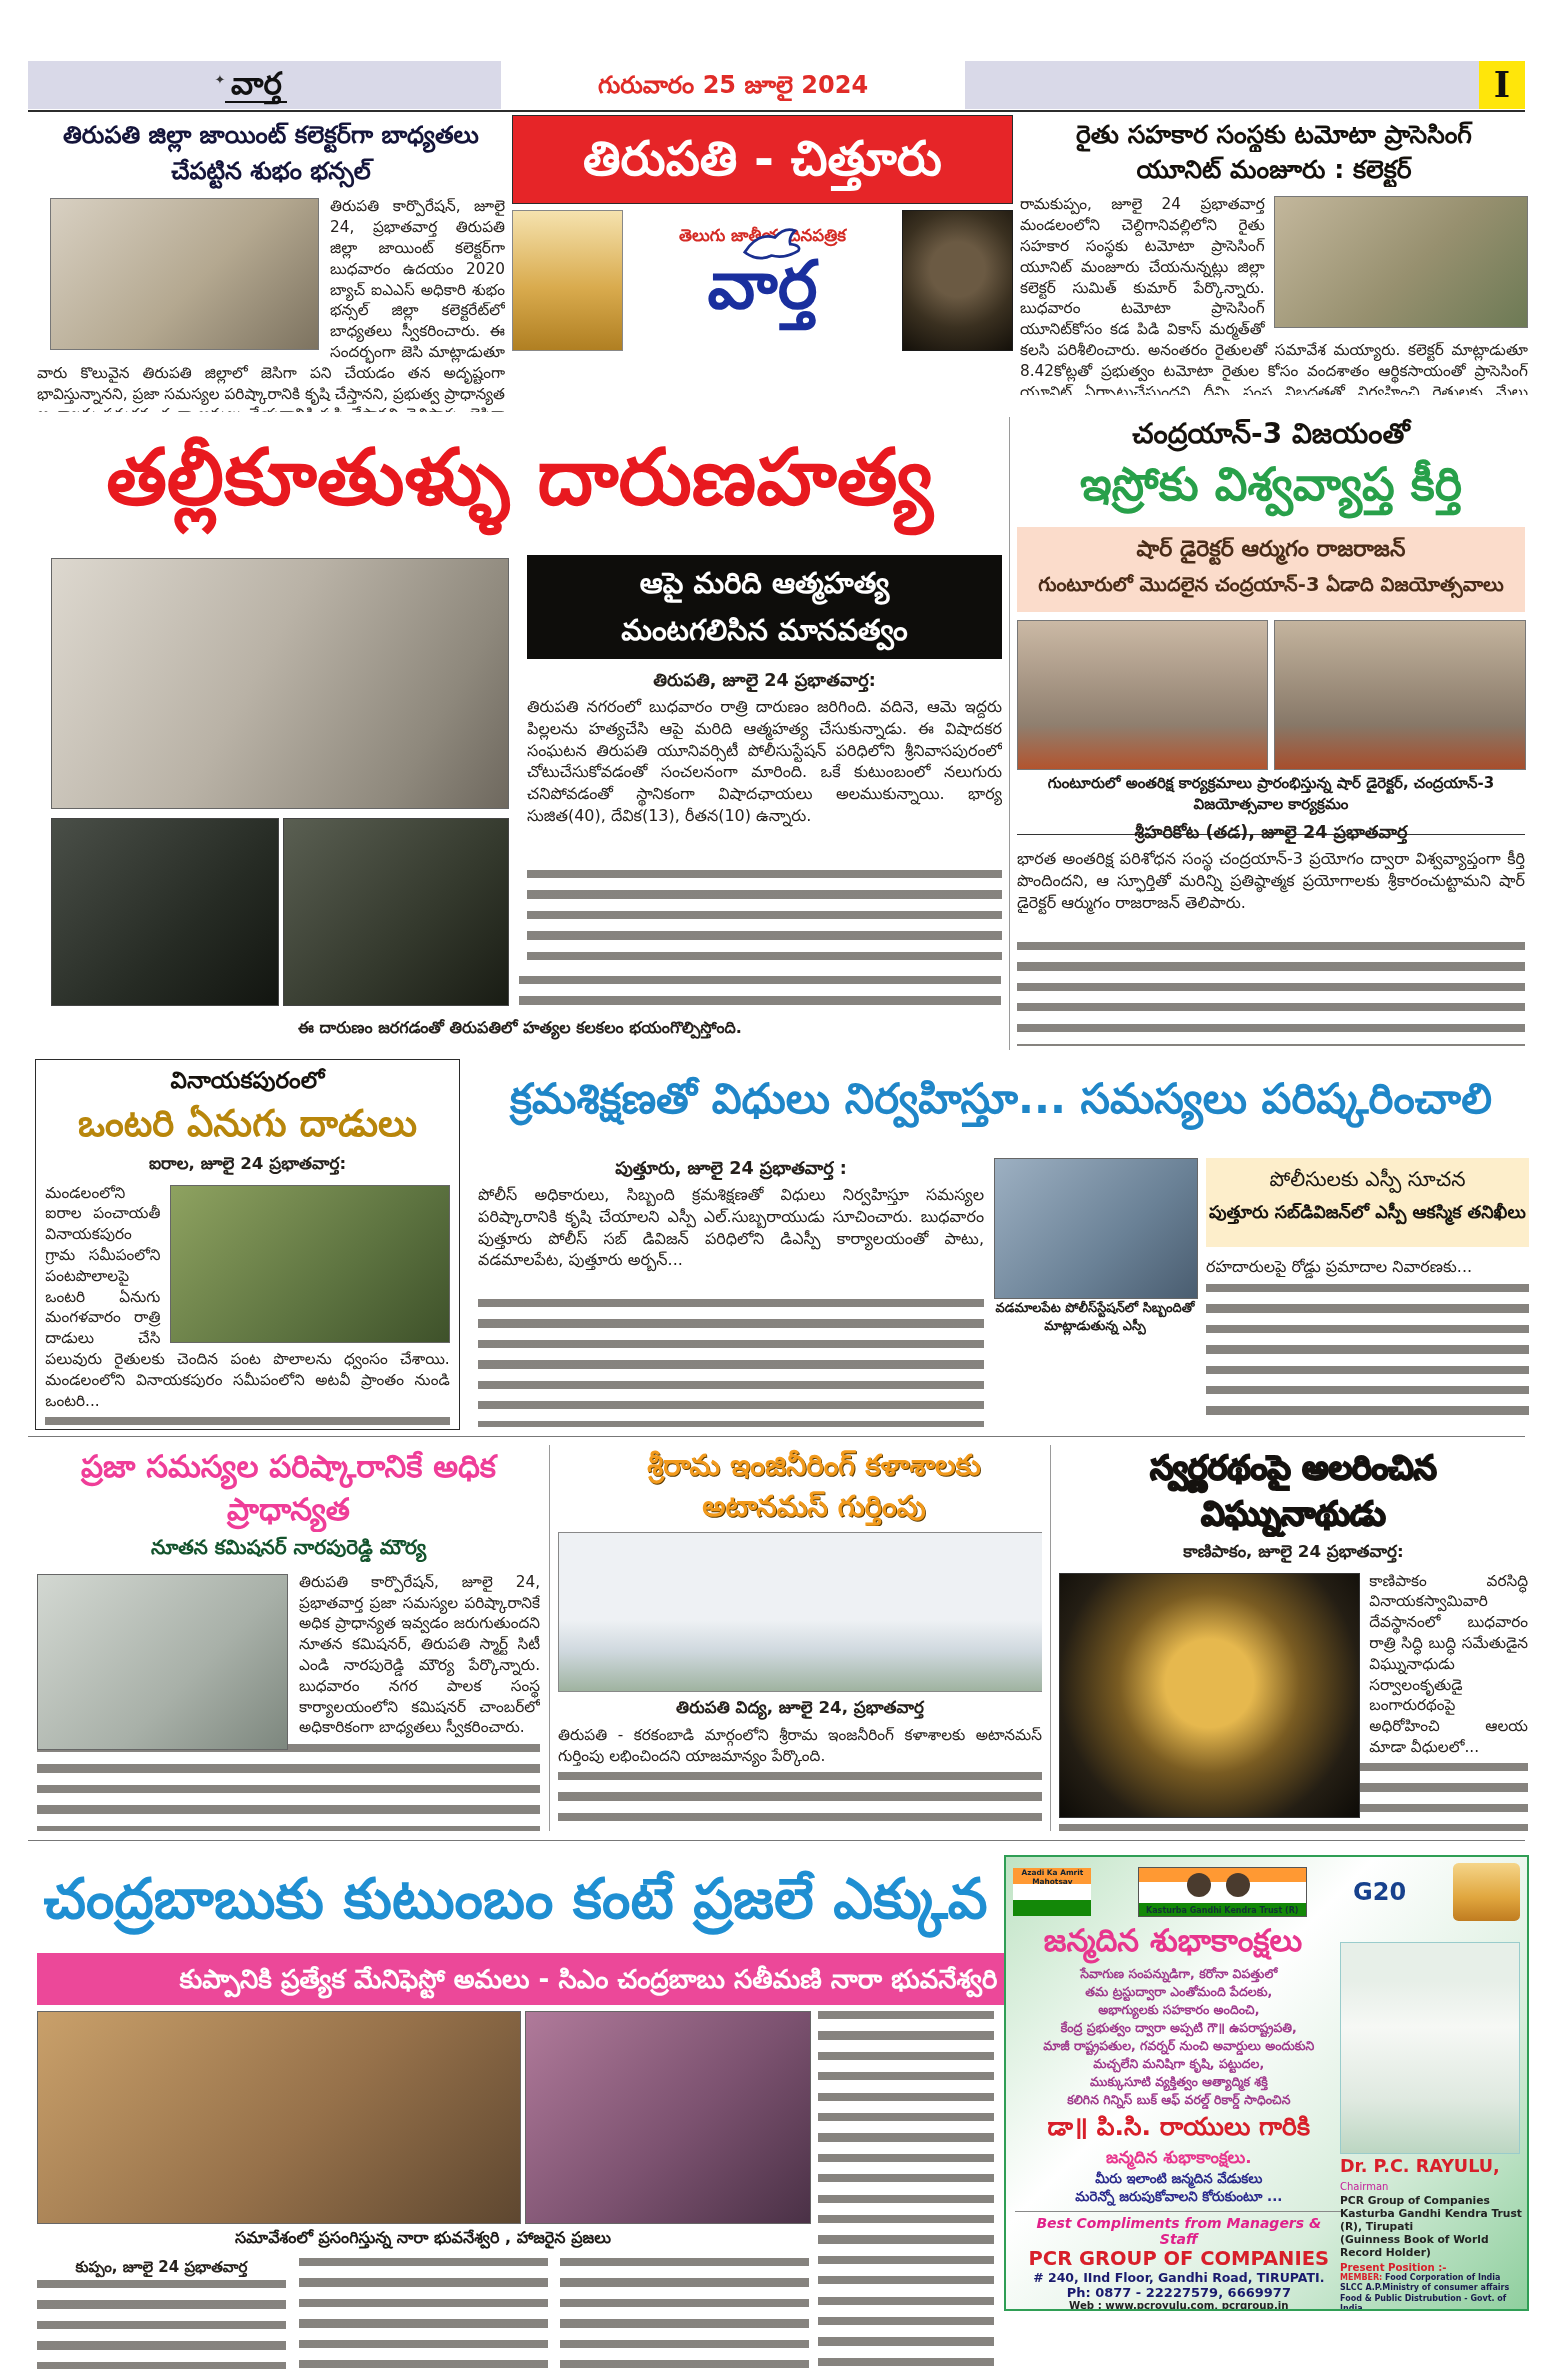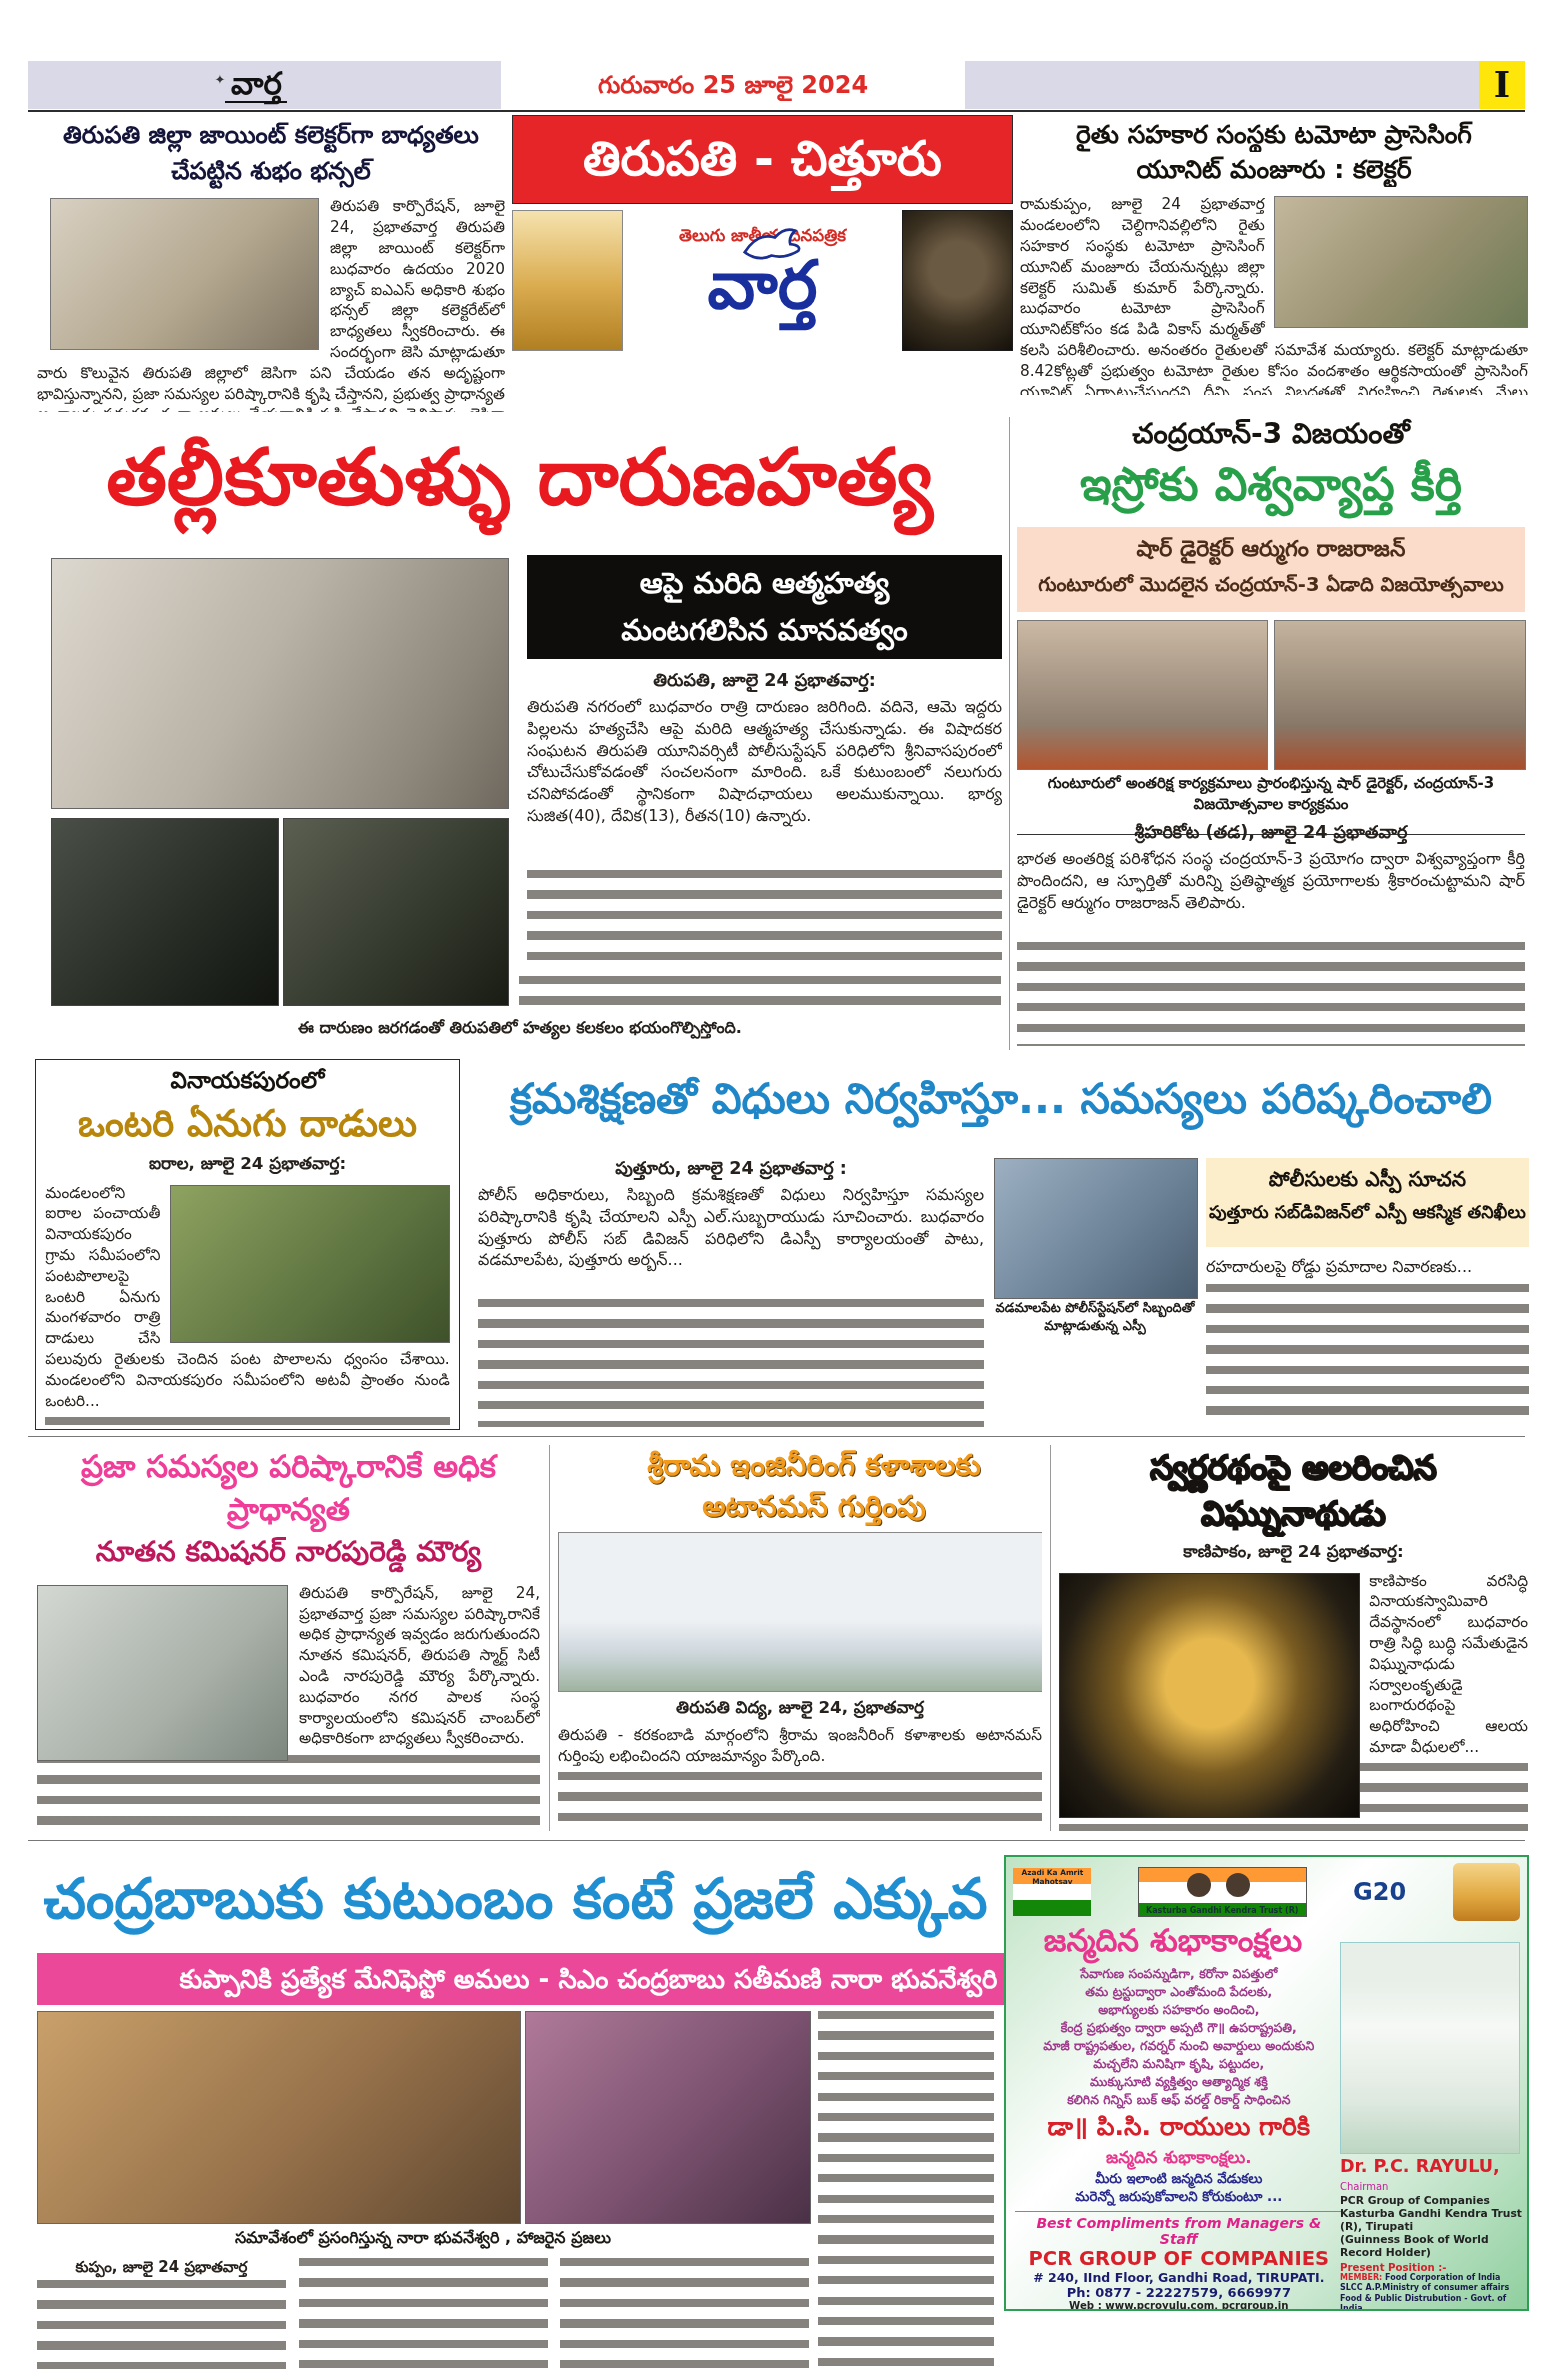--- a/index.html
+++ b/index.html
@@ -128,31 +128,31 @@
 
   <div class="abs dl" style="left:478px;top:1158px;width:506px;">పుత్తూరు, జూలై 24 ప్రభాతవార్త :</div>
   <div class="abs body" style="left:478px;top:1184px;width:506px;height:111px;overflow:hidden;">పోలీస్ అధికారులు, సిబ్బంది క్రమశిక్షణతో విధులు నిర్వహిస్తూ సమస్యల పరిష్కారానికి కృషి చేయాలని ఎస్పీ ఎల్.సుబ్బరాయుడు సూచించారు. బుధవారం పుత్తూరు పోలీస్ సబ్ డివిజన్ పరిధిలోని డిఎస్పీ కార్యాలయంతో పాటు, వడమాలపేట, పుత్తూరు అర్బన్...</div>
   <div class="abs sim" style="left:478px;top:1299px;width:506px;height:128px;"></div>
 
   <div class="abs ph" style="left:994px;top:1158px;width:202px;height:139px;border:0.9px solid #666;
               background:linear-gradient(135deg,#9db0c2,#6a8196 60%,#4a5d70);"></div>
   <div class="abs cap" style="left:994px;top:1300px;width:202px;font-size:13px;">వడమాలపేట పోలీస్‌స్టేషన్‌లో సిబ్బందితో మాట్లాడుతున్న ఎస్పీ</div>
 
   <div class="abs" style="left:1206px;top:1158px;width:323px;height:89px;background:#fdeecb;text-align:center;">
-    <div style="font-size:20.4px;font-weight:bold;color:#17130e;margin-top:9.3px;">పోలీసులకు ఎస్పీ సూచన</div>
+    <div style="font-size:20.4px;font-weight:normal;color:#17130e;margin-top:9.3px;">పోలీసులకు ఎస్పీ సూచన</div>
     <div style="font-size:17.6px;font-weight:bold;color:#17130e;margin-top:5.6px;">పుత్తూరు సబ్‌డివిజన్‌లో ఎస్పీ ఆకస్మిక తనిఖీలు</div>
   </div>
   <div class="abs body" style="left:1206px;top:1256px;width:323px;height:24px;overflow:hidden;">రహదారులపై రోడ్డు ప్రమాదాల నివారణకు...</div>
   <div class="abs sim" style="left:1206px;top:1284px;width:323px;height:143px;"></div>
 
   <div class="abs hrule" style="left:28px;top:1436px;width:1497px;height:0.9px;background:#777;"></div>
 
   <div class="abs" style="left:37px;top:1445px;width:503px;height:386px;overflow:hidden;">
     <div class="headline" style="font-size:31px;color:#ef3d98;text-align:center;line-height:1.4;">ప్రజా సమస్యల పరిష్కారానికే అధిక ప్రాధాన్యత</div>
-    <div style="font-size:28px;font-weight:bold;color:#be185d;text-align:center;margin:3.7px 0 7.4px;">నూతన కమిషనర్ నారపురెడ్డి మౌర్య</div>
+    <div style="font-size:20px;font-weight:bold;color:#14532d;text-align:center;margin:3.7px 0 7.4px;">నూతన కమిషనర్ నారపురెడ్డి మౌర్య</div>
     <div class="ph" style="float:left;width:249px;height:174px;margin:1.9px 11px 5.6px 0;border:0.9px solid #666;
                 background:linear-gradient(135deg,#d3d8d2,#a8b0a8 60%,#7d877e);"></div>
     <div class="body" style="font-size:15.3px;">తిరుపతి కార్పొరేషన్, జూలై 24, ప్రభాతవార్త ప్రజా సమస్యల పరిష్కారానికే అధిక ప్రాధాన్యత ఇవ్వడం జరుగుతుందని నూతన కమిషనర్, తిరుపతి స్మార్ట్ సిటీ ఎండి నారపురెడ్డి మౌర్య పేర్కొన్నారు. బుధవారం నగర పాలక సంస్థ కార్యాలయంలోని కమిషనర్ చాంబర్‌లో అధికారికంగా బాధ్యతలు స్వీకరించారు.</div>
     <div class="sim" style="height:121px;margin-top:5.6px;"></div>
   </div>
 
   <div class="abs vrule" style="left:549px;top:1445px;height:386px;"></div>
 
   <div class="abs" style="left:558px;top:1445px;width:484px;height:386px;overflow:hidden;">
     <div class="headline" style="font-size:29px;color:#f29a1c;text-shadow:0.9px 0.9px 0 #5a3a00;text-align:center;line-height:1.4;margin-left:28px;">శ్రీరామ ఇంజినీరింగ్ కళాశాలకు అటానమస్ గుర్తింపు</div>

